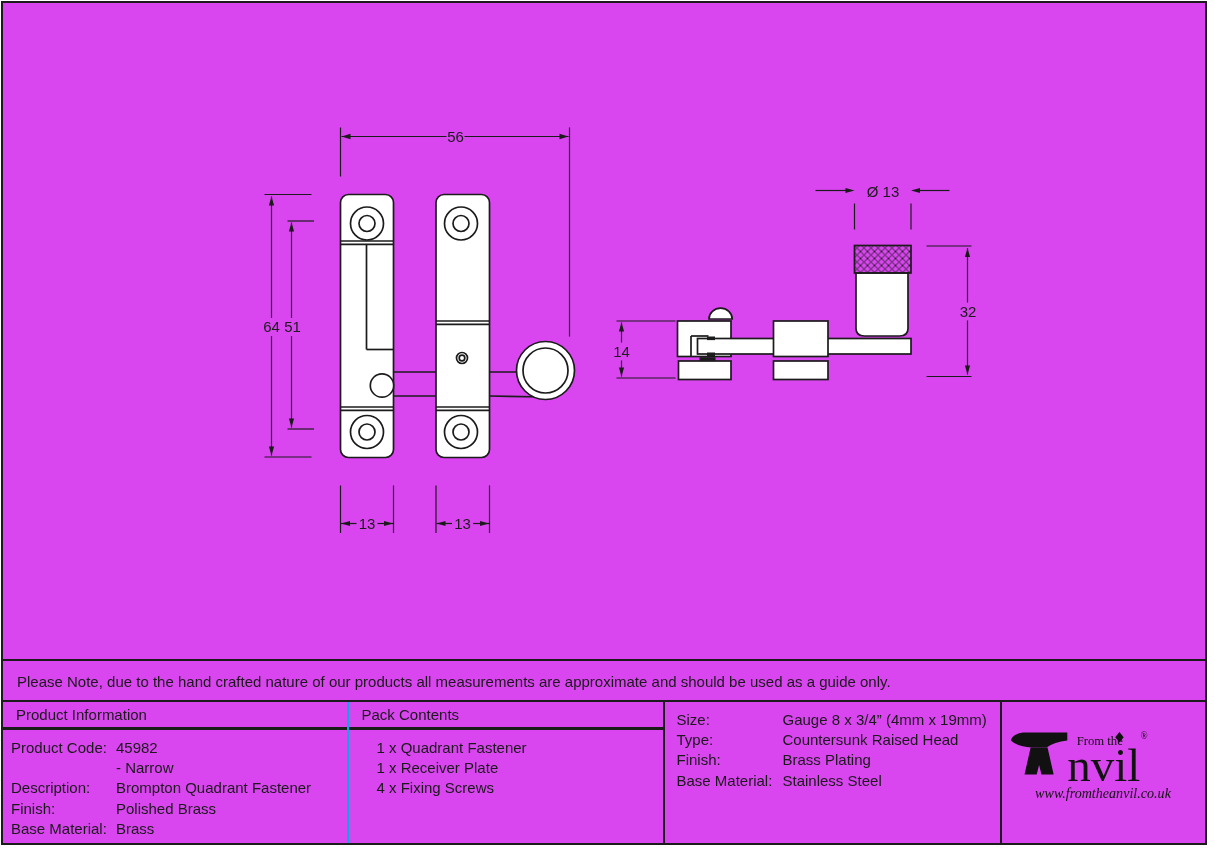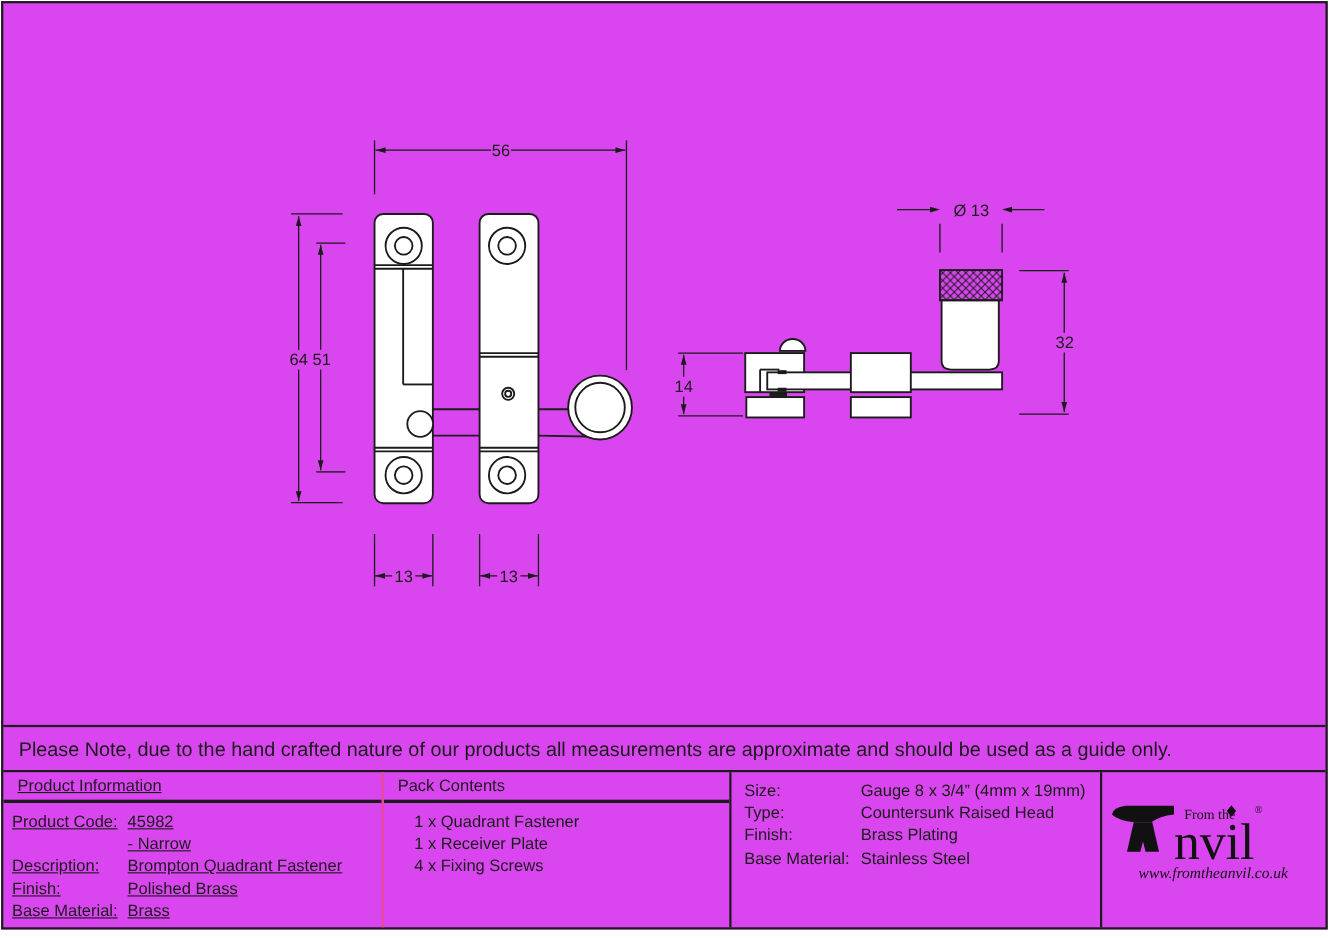--- a/index.html
+++ b/index.html
@@ -10,25 +10,25 @@
   }
   .sheet{
     position:absolute;left:1px;top:1px;width:1206px;height:844px;
     border:2.5px solid #1b1b1b;box-sizing:border-box;
     display:flex;flex-direction:column;background:#d946ef;
   }
   .drawing{height:658px;border-bottom:2px solid #1b1b1b;position:relative;box-sizing:border-box;}
   .drawing svg{position:absolute;left:0;top:0;}
   .note-row{
     height:38.5px;line-height:41px;border-bottom:2.5px solid #1b1b1b;
-    padding-left:14px;font-size:18px;box-sizing:content-box;white-space:nowrap;overflow:hidden;
+    padding-left:14px;font-size:15px;box-sizing:content-box;white-space:nowrap;overflow:hidden;
   }
   .spec-table{flex:1;display:flex;min-height:0;}
   .col{box-sizing:border-box;overflow:hidden;}
-  .col.c1{width:345.5px;border-right:2px solid #ec4899;text-decoration:underline;}
+  .col.c1{width:345.5px;border-right:2px solid #0ea5e9;}
   .col.c2{width:316px;border-right:2px solid #1b1b1b;}
   .col.c3{width:337px;border-right:2px solid #1b1b1b;}
   .col.c4{flex:1;display:flex;align-items:center;justify-content:center;padding-bottom:14px;}
   .col-head{
     height:25px;line-height:26px;border-bottom:3px solid #1b1b1b;
     padding-left:13px;font-size:15px;white-space:nowrap;
   }
   .col-body{padding-top:8px;font-size:15px;}
   .kv{display:flex;line-height:20.4px;white-space:nowrap;}
   .kv .k{flex:0 0 auto;}

